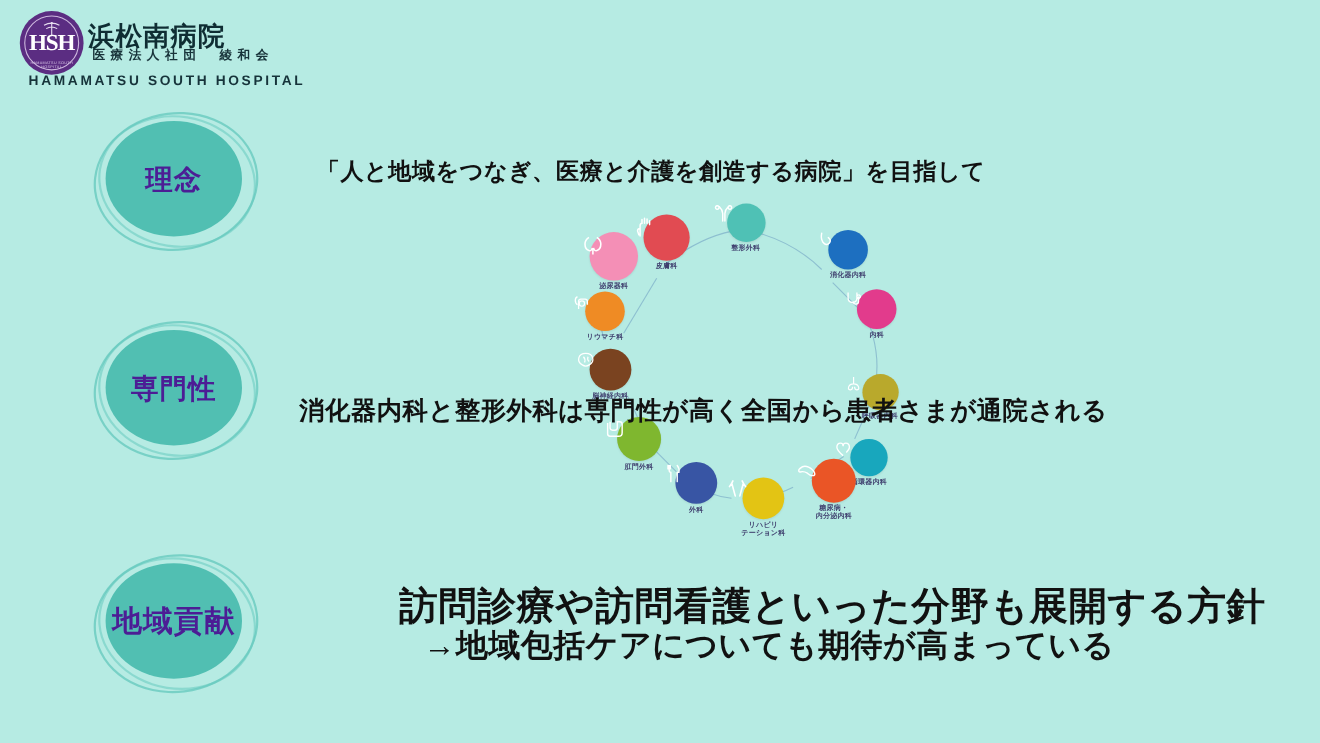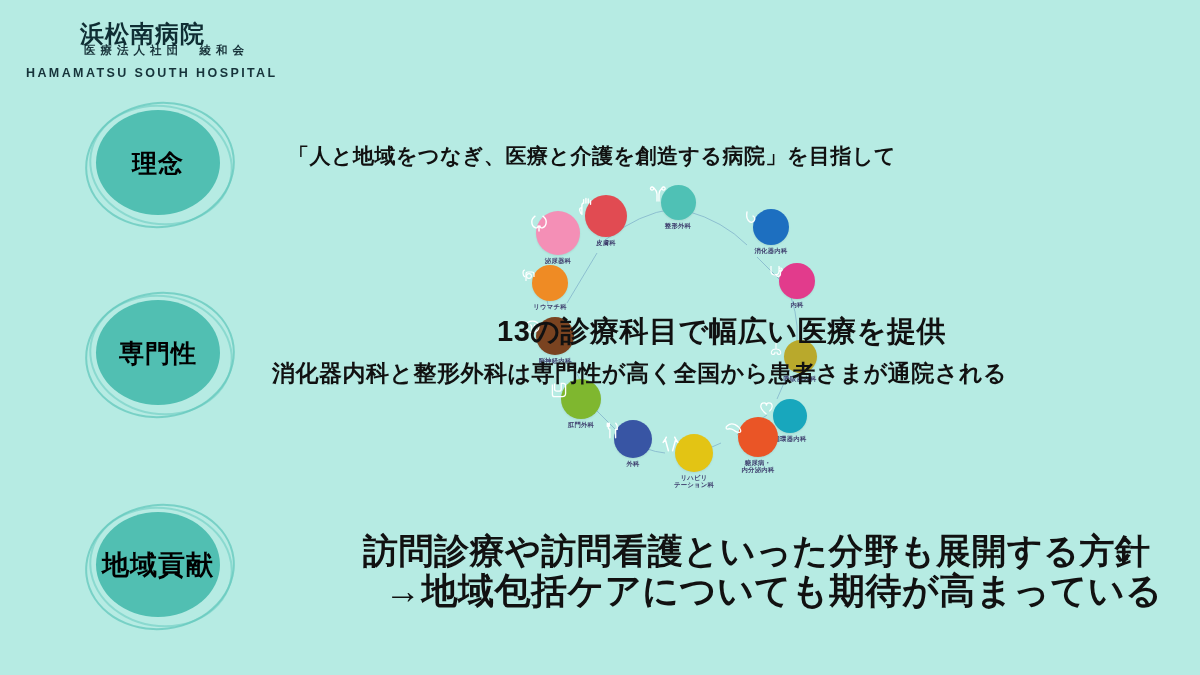--- a/index.html
+++ b/index.html
@@ -65,21 +65,21 @@
     border:2px solid #66cabf;border-radius:50%;
     transform:rotate(9deg);opacity:.55;
   }
   .pill .disc{
     position:absolute;left:11px;top:8px;width:124px;height:105px;
     border-radius:50%;background:#51bfb2;
   }
   .pill .txt{
     position:absolute;left:0;top:0;width:146px;height:122px;
     display:flex;align-items:center;justify-content:center;
-    color:#000000;font-size:25px;font-weight:700;letter-spacing:1px;
+    color:#4c1d95;font-size:25px;font-weight:700;letter-spacing:1px;
   }
   .pill.small .txt{font-size:27px;}
 
   
   .line{
     position:absolute;color:#111;font-weight:700;white-space:nowrap;
     letter-spacing:.5px;
   }
 
   
@@ -95,20 +95,30 @@
     font-weight:600;white-space:pre-line;letter-spacing:.2px;
   }
   .gl{stroke:#7fb0c9;stroke-width:1;fill:none;opacity:.75;}
 </style>
 </head>
 <body>
 
 <div class="slide">
 
   <div class="logo-block">
+    <div class="logo-mark">
+      <div class="ring-out"></div>
+      <div class="ring-in"></div>
+      <svg class="cad" viewBox="0 0 26 14">
+        <path d="M13 1 V13 M6 4 Q13 0 20 4 M8 7 Q13 4 18 7" stroke="#e6dcef" stroke-width="1" fill="none"></path>
+        <circle cx="13" cy="2" r="1.1" fill="#e6dcef"></circle>
+      </svg>
+      <div class="hsh">HSH</div>
+      <div class="micro">HAMAMATSU SOUTH HOSPITAL</div>
+    </div>
     <div class="logo-sub">医療法人社団　綾和会</div>
     <div class="logo-main">浜松南病院</div>
     <div class="logo-en">HAMAMATSU  SOUTH  HOSPITAL</div>
   </div>
 
   <div class="pill" style="left:85px;top:102px;">
     <div class="sketch"></div>
     <div class="sketch2"></div>
     <div class="disc"></div>
     <div class="txt">理念</div>
@@ -261,21 +271,20 @@
         <svg width="23" height="23" viewBox="0 0 20 20">
             <path d="M6 17 L6 9 Q6 7 7.5 7 L7.5 4 M9.5 7 L9.5 3 M11.5 7 L11.5 3.5 M13.5 8 L13.5 5 M6 11 Q4 11 4 13 L5 16" stroke="#fff" stroke-width="1.2" fill="none" stroke-linecap="round"></path>
           </svg>
       </div>
       <div class="cap">皮膚科</div>
     </div>
   </div>
 
   <div class="line" style="left:288px;top:142px;font-size:21px;">「人と地域をつなぎ、医療と介護を創造する病院」を目指して</div>
 
-  <div class="line" style="left:497px;top:312px;font-size:29px;">13の診療科目で幅広い医療を提供</div>
 
   <div class="line" style="left:272px;top:358px;font-size:23px;">消化器内科と整形外科は専門性が高く全国から患者さまが通院される</div>
 
   <div class="line" style="left:363px;top:528px;font-size:35px;">訪問診療や訪問看護といった分野も展開する方針</div>
 
-  <div class="line" style="left:385px;top:567px;font-size:36px;">→地域包括ケアについても期待が高まっている</div>
+  <div class="line" style="left:385px;top:567px;font-size:29px;">→地域包括ケアについても期待が高まっている</div>
 
 </div>
 
 </body></html>

